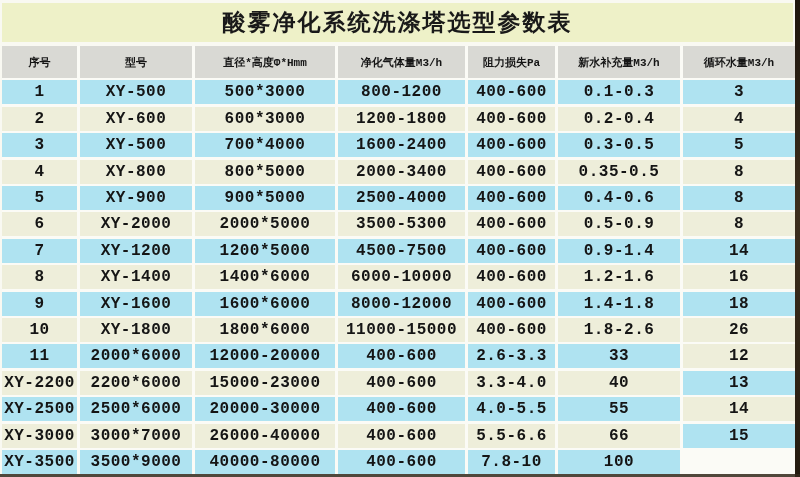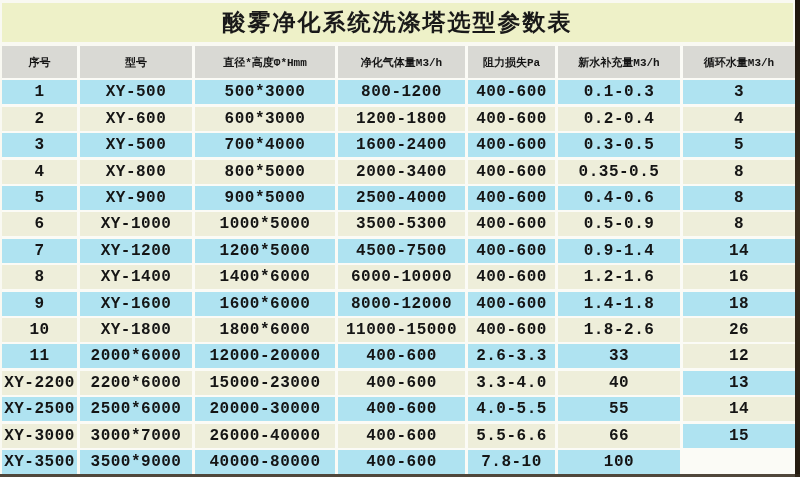--- a/index.html
+++ b/index.html
@@ -111,22 +111,22 @@
       <div class="cell data cream">0.35-0.5</div>
       <div class="cell data cream">8</div>
       <div class="cell data blue">5</div>
       <div class="cell data blue">XY-900</div>
       <div class="cell data blue">900*5000</div>
       <div class="cell data blue">2500-4000</div>
       <div class="cell data blue">400-600</div>
       <div class="cell data blue">0.4-0.6</div>
       <div class="cell data blue">8</div>
       <div class="cell data cream">6</div>
-      <div class="cell data cream">XY-1000</div>
-      <div class="cell data cream">1000*5000</div>
+      <div class="cell data cream">XY-2000</div>
+      <div class="cell data cream">2000*5000</div>
       <div class="cell data cream">3500-5300</div>
       <div class="cell data cream">400-600</div>
       <div class="cell data cream">0.5-0.9</div>
       <div class="cell data cream">8</div>
       <div class="cell data blue">7</div>
       <div class="cell data blue">XY-1200</div>
       <div class="cell data blue">1200*5000</div>
       <div class="cell data blue">4500-7500</div>
       <div class="cell data blue">400-600</div>
       <div class="cell data blue">0.9-1.4</div>

